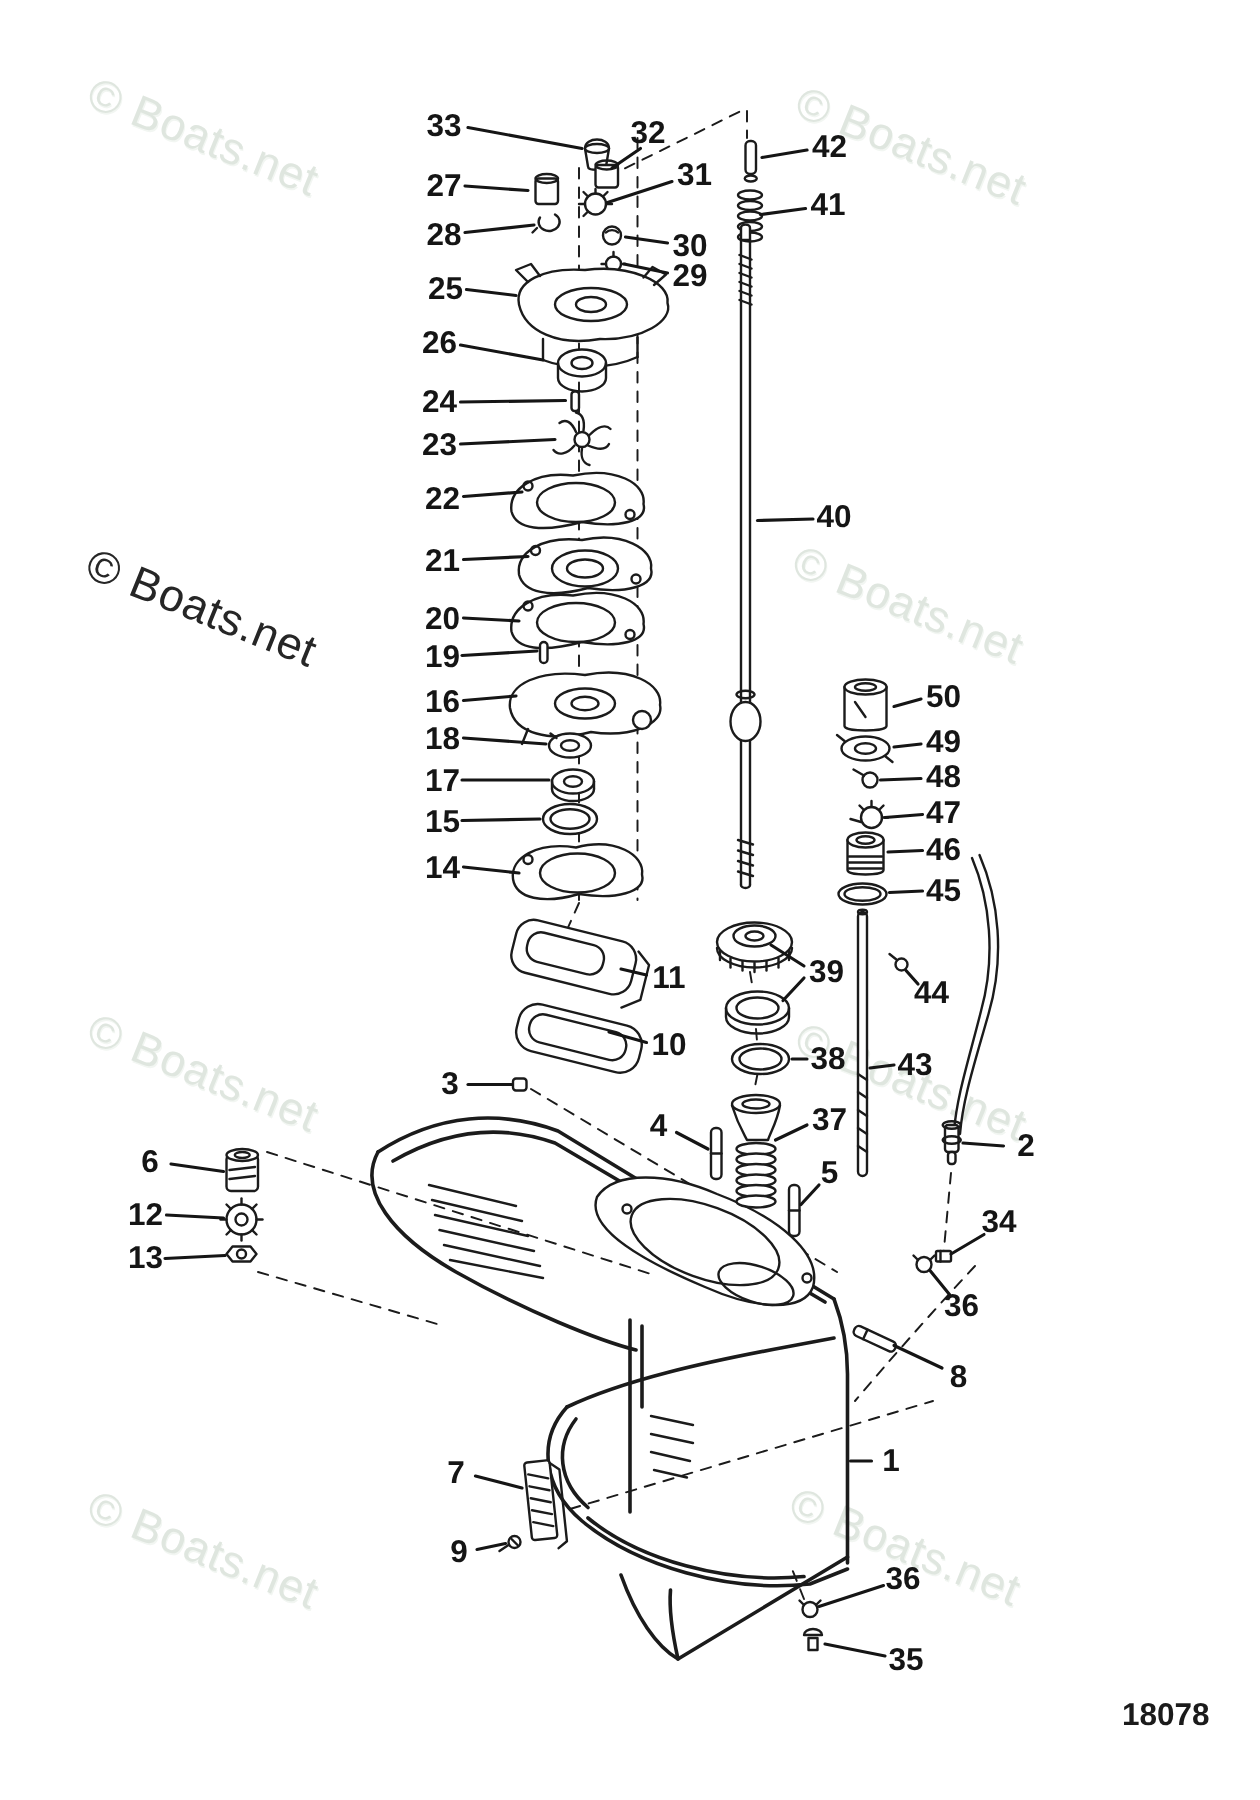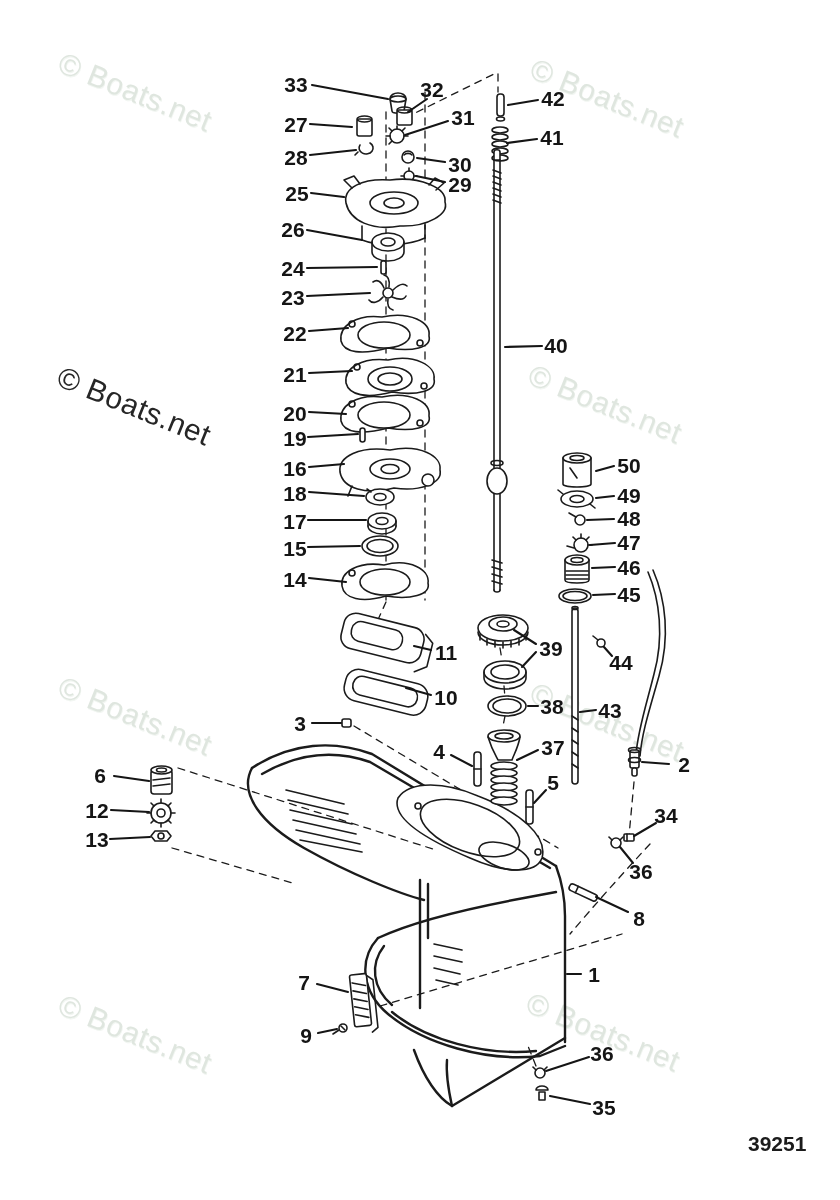--- a/index.html
+++ b/index.html
@@ -426,14 +426,14 @@
         <text x="304" y="982" class="callout">7</text>
         <line x1="318" y1="1033" x2="337" y2="1029" class="leader"></line>
         <text x="306" y="1035" class="callout">9</text>
         <line x1="589" y1="1057" x2="546" y2="1071" class="leader"></line>
         <text x="602" y="1053" class="callout">36</text>
         <line x1="590" y1="1104" x2="550" y2="1096" class="leader"></line>
         <text x="604" y="1107" class="callout">35</text>
       </g>
   </svg>
 
-  <div id="drawing-number" style="left:748px;top:1132px;">39251</div>
+  <div id="drawing-number" style="left:748px;top:1132px;">18078</div>
 </div>
 
 </body></html>

